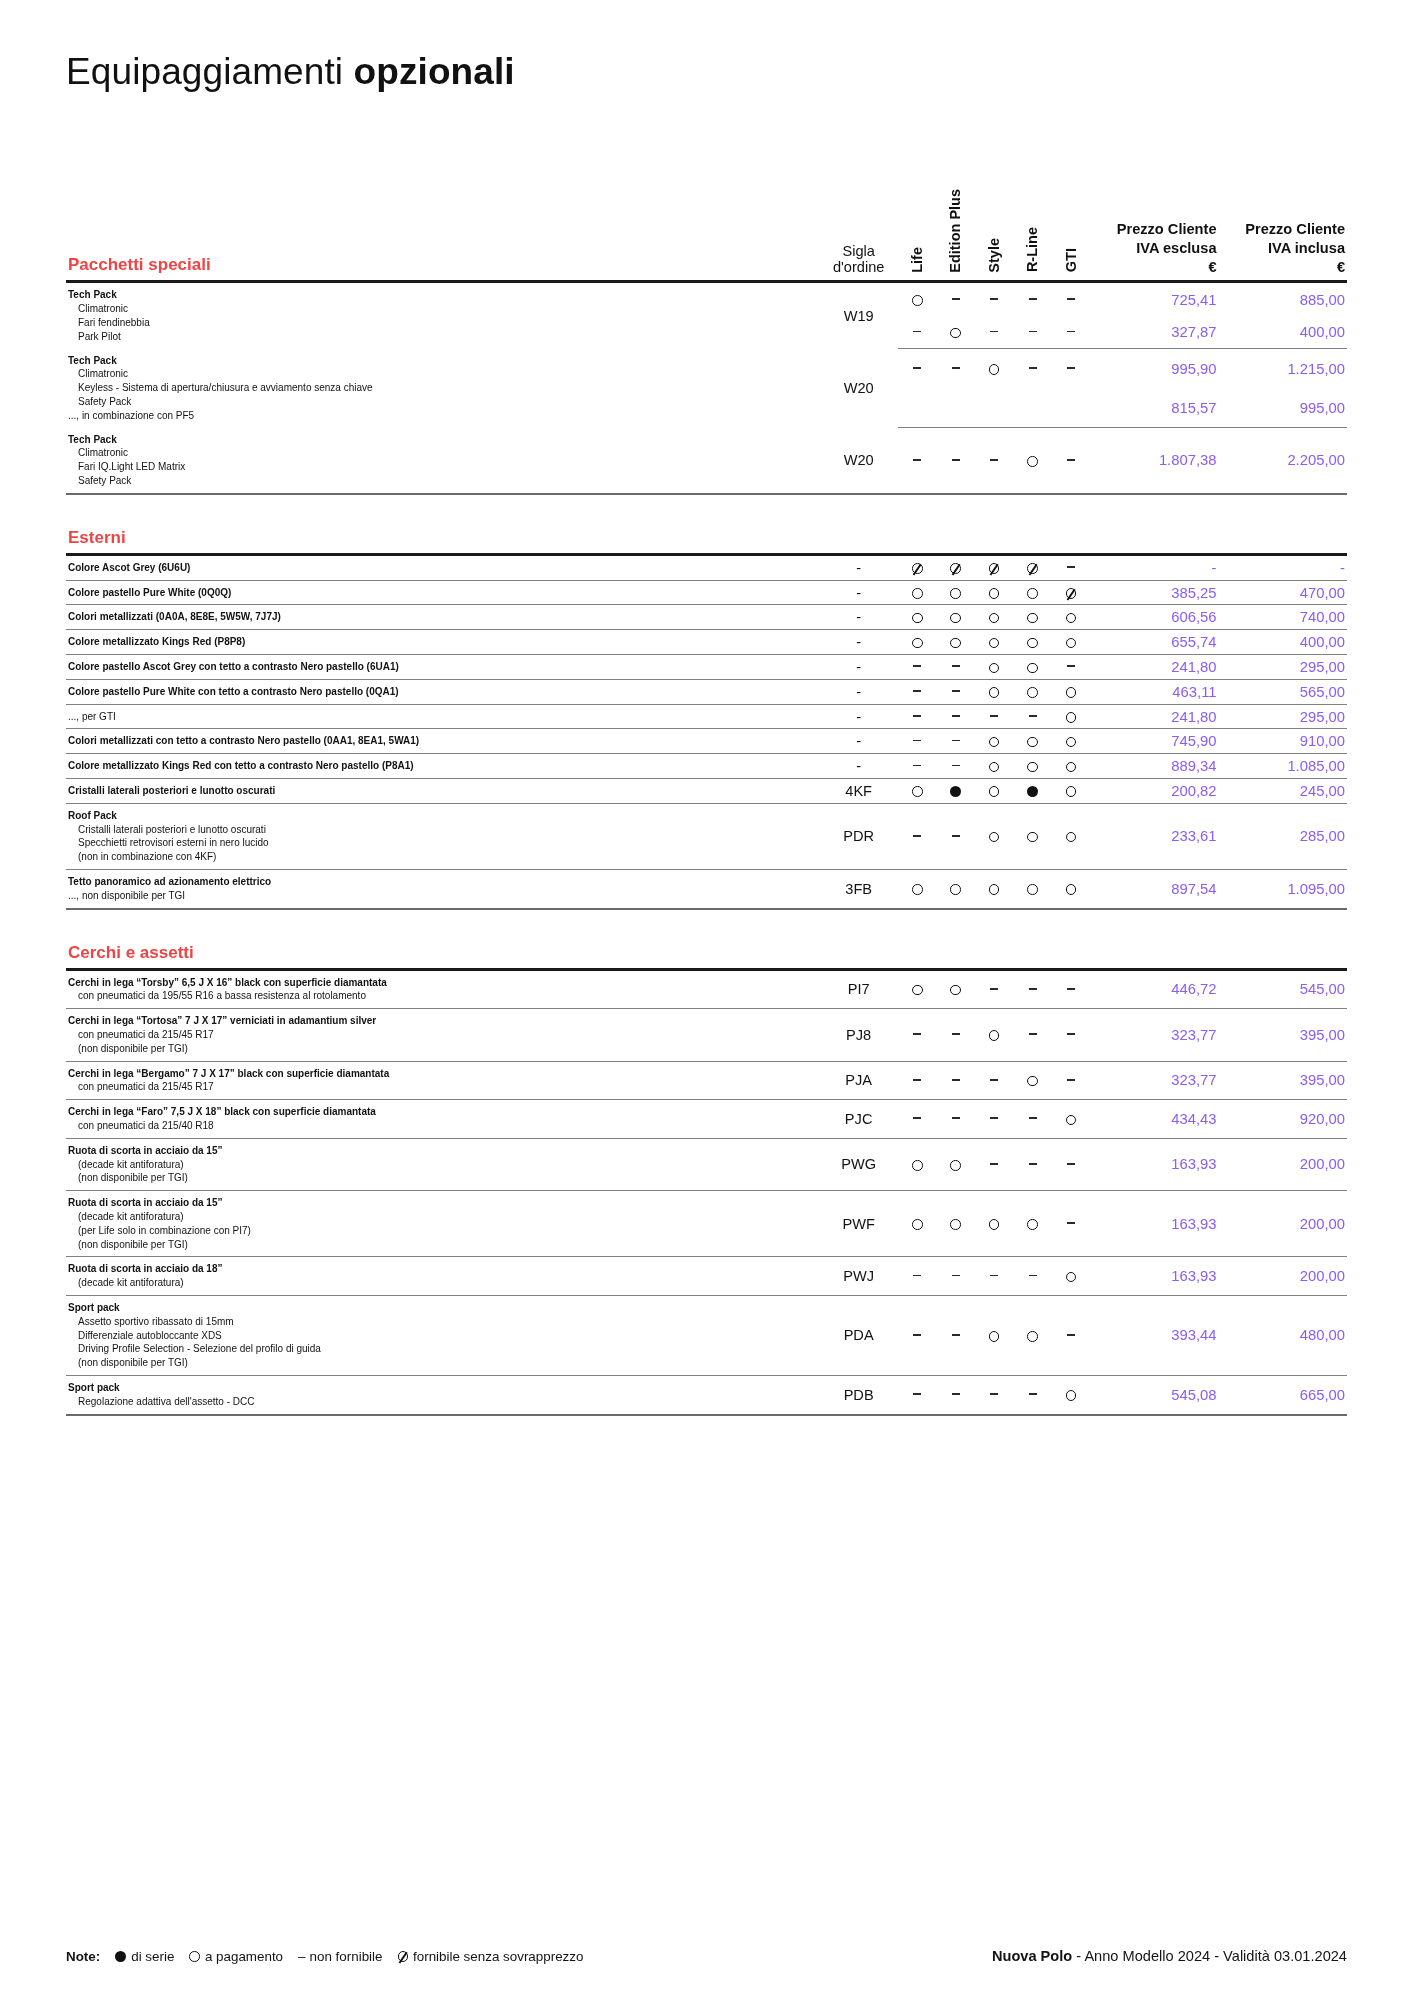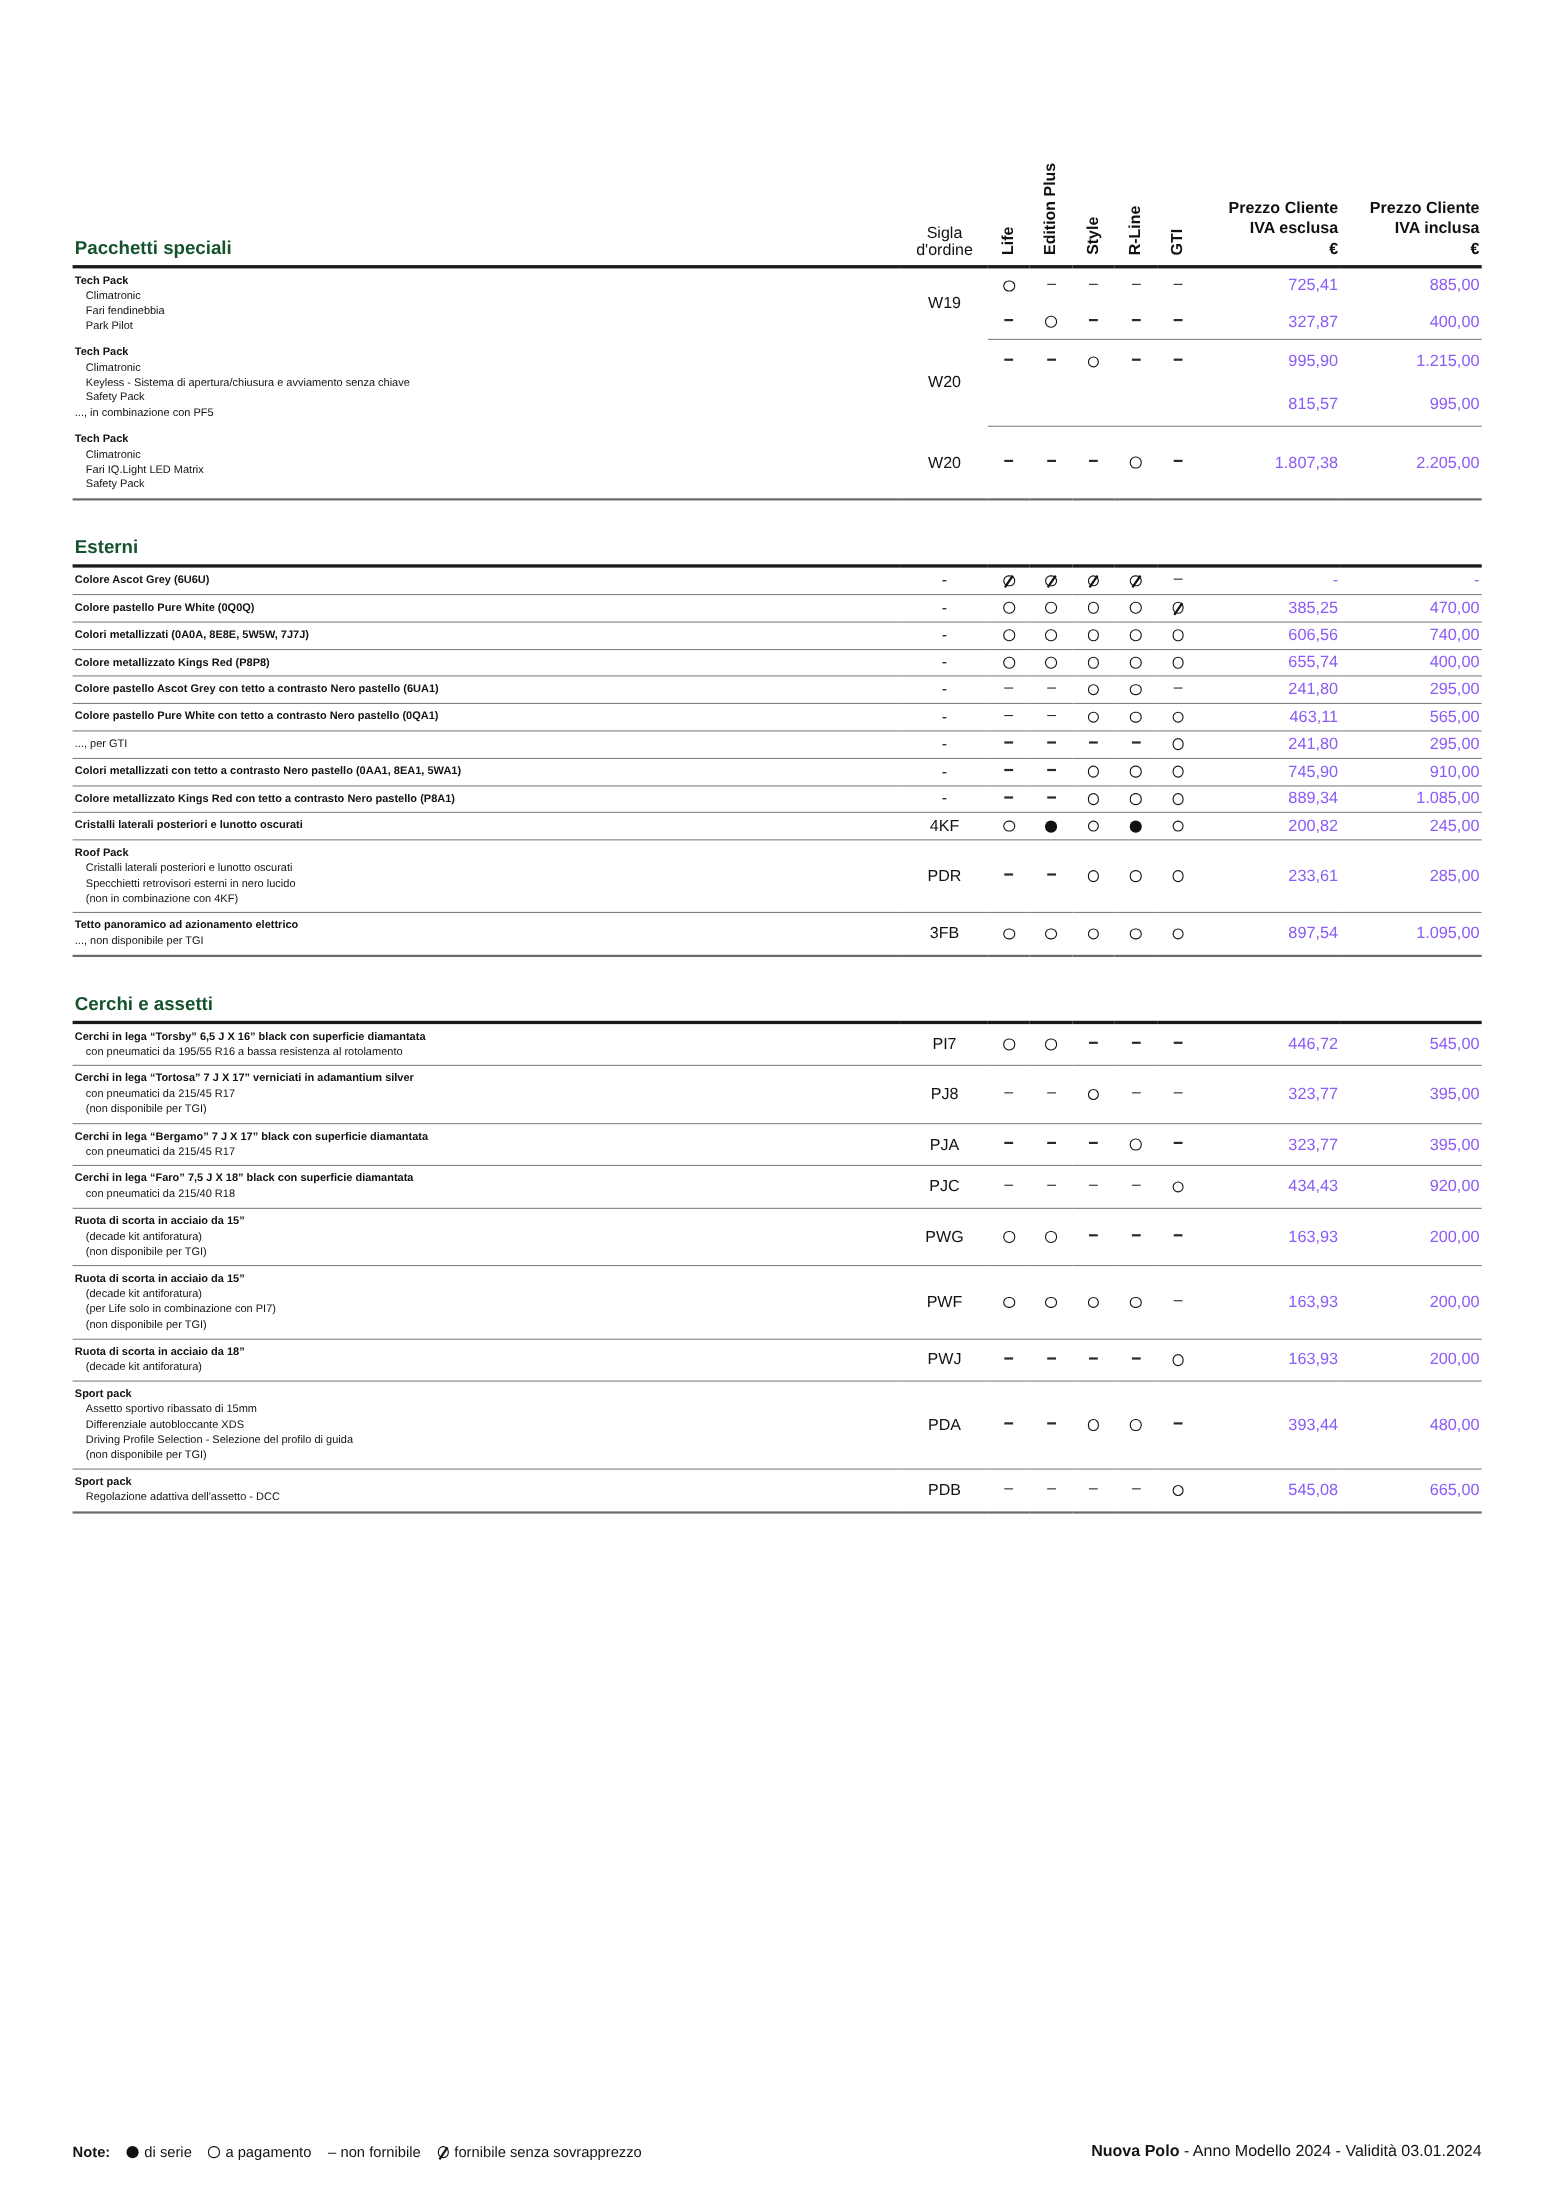--- a/index.html
+++ b/index.html
@@ -41,21 +41,21 @@
   col.c-mark   { width: 38px; }
   col.c-price  { width: 127px; }
 
   td, th { padding: 0; vertical-align: middle; }
 
   
   .hdr td { vertical-align: bottom; padding-bottom: 4px; }
   .hdr-sec {
     font-size: 17px;
     font-weight: 700;
-    color: #14532d;
+    color: #ef4444;
     padding-bottom: 5px !important;
     padding-left: 2px;
   }
   .rot {
     font-size: 14.5px;
     font-weight: 700;
     color: #111;
     white-space: nowrap;
     writing-mode: vertical-rl;
     transform: rotate(180deg);
@@ -119,20 +119,23 @@
   .notes .seg .g { margin-right: 5px; }
   .notes .dash { margin-right: 4px; font-size: 13.4px; }
   .foot-right { font-size: 14.6px; color: #141414; white-space: nowrap; }
   .foot-right b { font-weight: 700; }
 </style>
 </head>
 <body>
 
 <div class="page">
 
+  <h1 class="title">
+    <span>Equipaggiamenti </span><b>opzionali</b>
+  </h1>
 
   <table class="opt">
     <colgroup>
       <col class="c-desc">
         <col class="c-sigla">
       <col class="c-mark">
         <col class="c-mark">
         <col class="c-mark">
         <col class="c-mark">
         <col class="c-mark">

